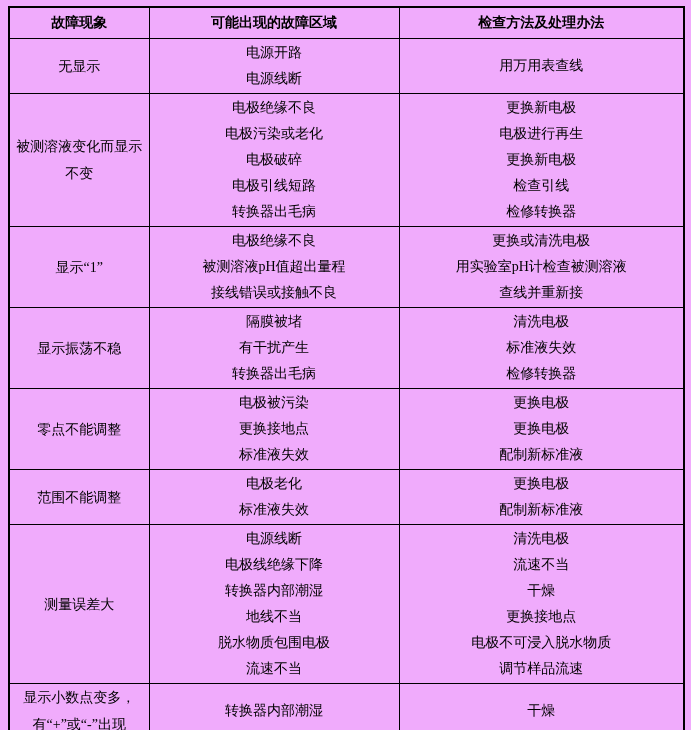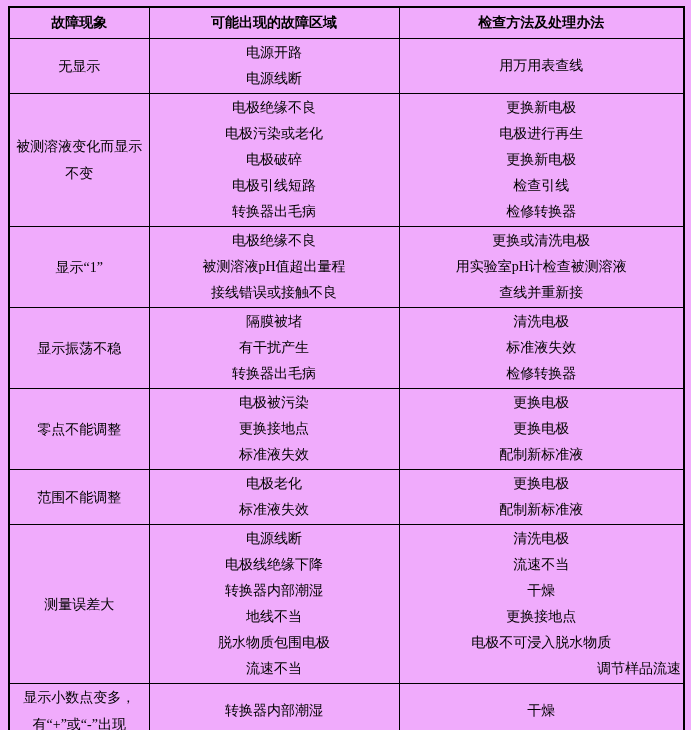--- a/index.html
+++ b/index.html
@@ -197,21 +197,21 @@
               <div class="item">流速不当</div>
             </div>
           </td>
           <td class="list-cell">
             <div class="cell-items">
               <div class="item">清洗电极</div>
               <div class="item">流速不当</div>
               <div class="item">干燥</div>
               <div class="item">更换接地点</div>
               <div class="item">电极不可浸入脱水物质</div>
-              <div class="item" style="text-align: right;">调节样品流速</div>
+              <div class="item" style="text-align: center;">调节样品流速</div>
             </div>
           </td>
         </tr>
         <tr>
           <td class="phen-cell">
             <div class="phen-text">显示小数点变多，有“+”或“-”出现</div>
           </td>
           <td class="list-cell">
             <div class="cell-items">
               <div class="item">转换器内部潮湿</div>

